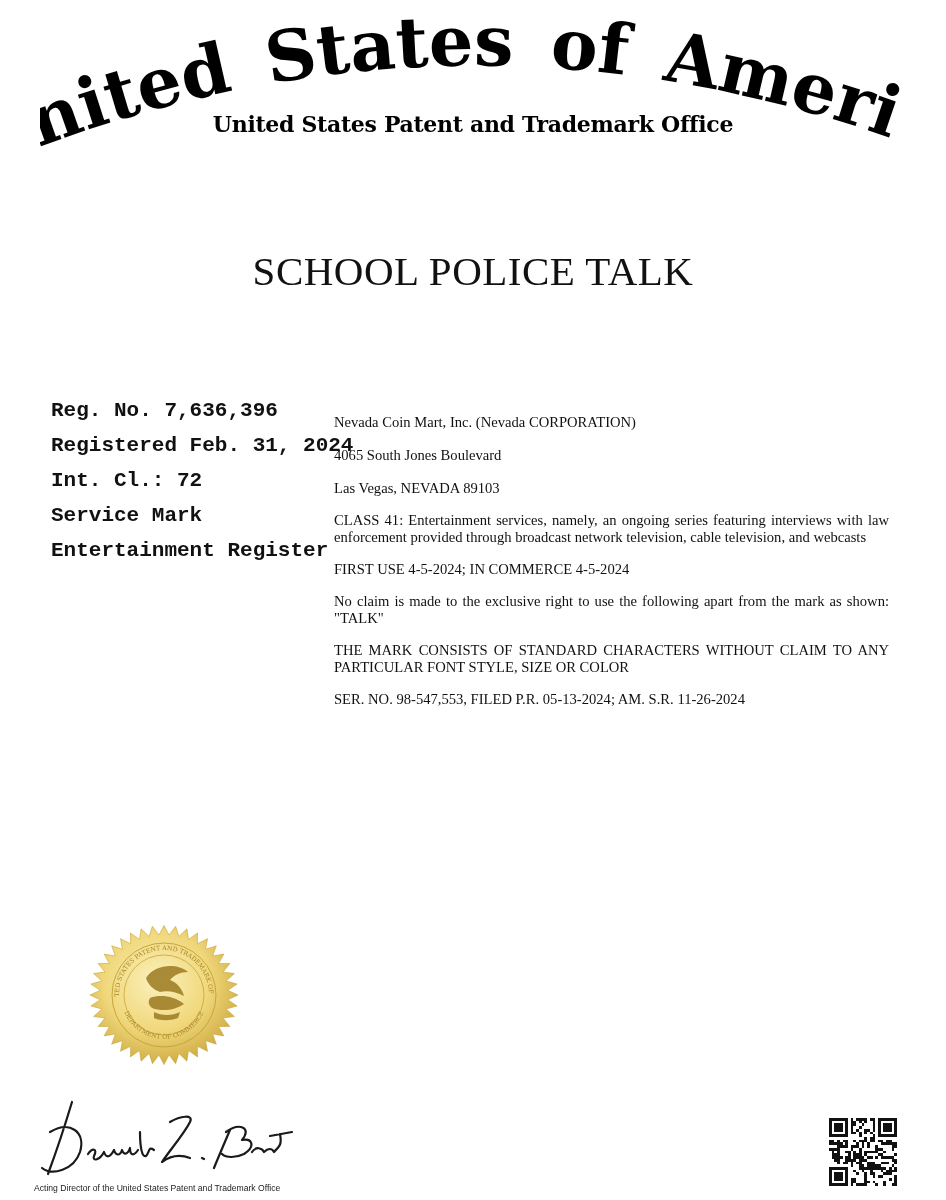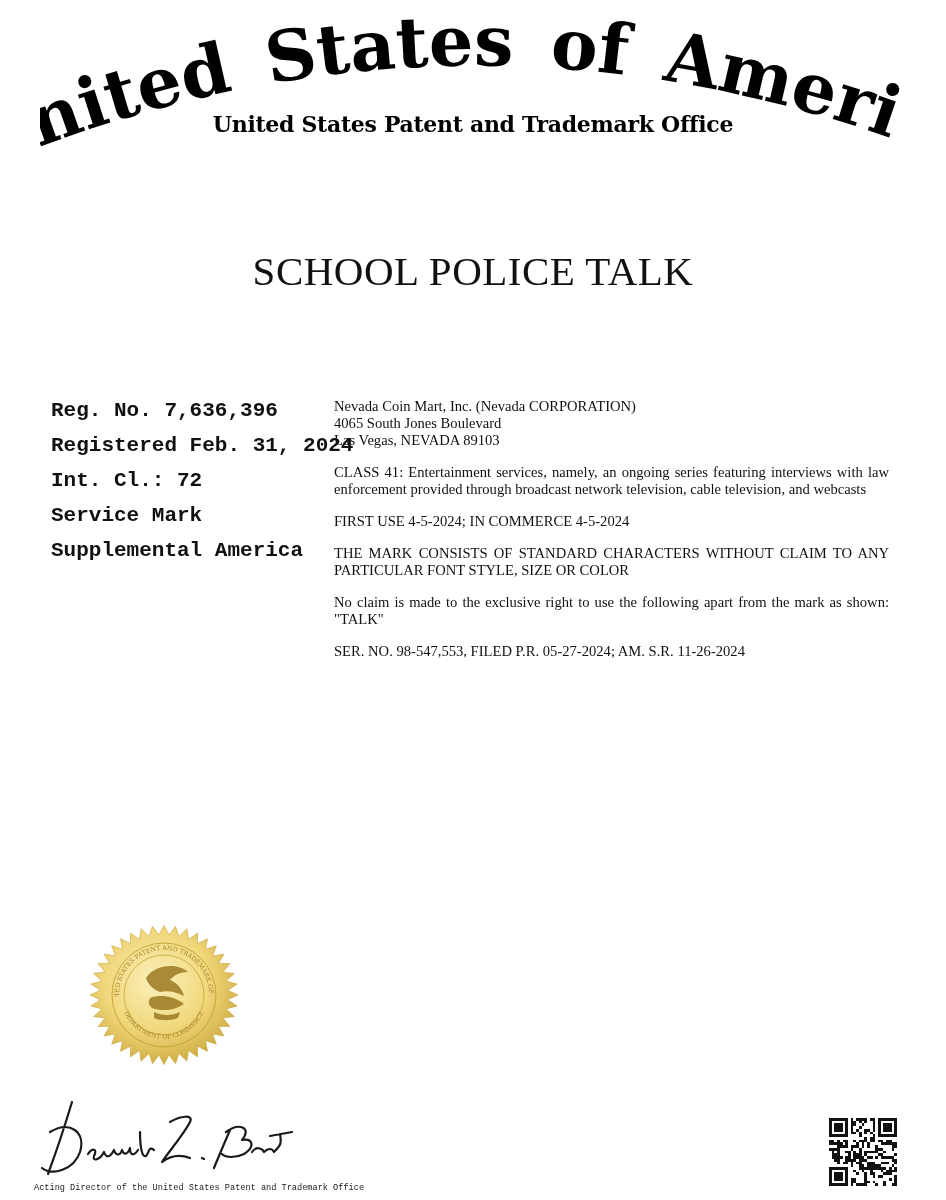--- a/index.html
+++ b/index.html
@@ -12,25 +12,25 @@
 
   .mark-title { position: absolute; left: 0; width: 946px; top: 247px; text-align: center;
     font-family: "Liberation Serif", serif; font-size: 41px; letter-spacing: 0.5px; color: #111; }
 
   .reg-block { position: absolute; left: 51px; top: 393px; width: 270px; }
   .reg-line { font-family: Liberation Mono, monospace; font-weight: bold; font-size: 21px; line-height: 35px; color: #111; white-space: nowrap; }
 
   .details { position: absolute; left: 334px; top: 398px; width: 563px; font-family: "Liberation Serif", serif; font-size: 14.6px; line-height: 17px; color: #111; }
   .details p { margin: 0 8px 15px 0; text-align: justify; }
   .details .addr { margin: 0 0 15px 0; text-align: left; }
-  .details .addr div { white-space: nowrap; }
+  .details .addr div { white-space: nowrap; margin-top: 16px; }
 
   .seal { position: absolute; left: 84px; top: 920px; width: 160px; height: 150px; }
   .signature { position: absolute; left: 30px; top: 1092px; width: 270px; height: 90px; }
-  .sig-caption { position: absolute; left: 34px; top: 1183px; font-family: Liberation Mono, monospace; font-size: 8.6px; color: #222; white-space: nowrap; }
+  .sig-caption { position: absolute; left: 34px; top: 1183px; font-family: Liberation Sans, sans-serif; font-size: 8.6px; color: #222; white-space: nowrap; }
   .qr { position: absolute; left: 829px; top: 1118px; width: 68px; height: 68px; }
 </style>
 </head>
 <body>
 
 <svg class="header-arc" viewBox="0 0 870 150">
   <defs>
     <path id="arcPath" d="M 10 135 Q 435 -20 865 135" fill="none"></path>
   </defs>
   <text font-size="70">
@@ -44,34 +44,34 @@
 </svg>
 <div class="office-line">United States Patent and Trademark Office</div>
 
 <div class="mark-title">SCHOOL POLICE TALK</div>
 
 <div class="reg-block">
   <div class="reg-line">Reg. No. 7,636,396</div>
   <div class="reg-line">Registered Feb. 31, 2024</div>
   <div class="reg-line">Int. Cl.: 72</div>
   <div class="reg-line">Service Mark</div>
-  <div class="reg-line">Supplemental America</div>
+  <div class="reg-line">Entertainment Register</div>
 </div>
 
 <div class="details">
   <div class="addr">
     <div>Nevada Coin Mart, Inc.  (Nevada CORPORATION)</div>
     <div>4065 South Jones Boulevard</div>
     <div>Las Vegas, NEVADA 89103</div>
   </div>
   <p>CLASS 41: Entertainment services, namely, an ongoing series featuring interviews with law enforcement provided through broadcast network television, cable television, and webcasts</p>
   <p>FIRST USE 4-5-2024; IN COMMERCE 4-5-2024</p>
+  <p>No claim is made to the exclusive right to use the following apart from the mark as shown: "TALK"</p>
   <p>THE MARK CONSISTS OF STANDARD CHARACTERS WITHOUT CLAIM TO ANY PARTICULAR FONT STYLE, SIZE OR COLOR</p>
-  <p>No claim is made to the exclusive right to use the following apart from the mark as shown: "TALK"</p>
-  <p>SER. NO. 98-547,553, FILED P.R. 05-27-2024; AM. S.R. 11-26-2024</p>
+  <p>SER. NO. 98-547,553, FILED P.R. 05-13-2024; AM. S.R. 11-26-2024</p>
 </div>
 
 <svg class="seal" viewBox="0 0 160 150">
   <defs>
     <radialGradient id="goldGrad" cx="45%" cy="40%" r="65%">
       <stop offset="0%" stop-color="#fbf1bd"></stop>
       <stop offset="55%" stop-color="#f0d77a"></stop>
       <stop offset="100%" stop-color="#c9a53a"></stop>
     </radialGradient>
     <path id="sealTop" d="M 35 75 A 45 45 0 0 1 125 75" fill="none"></path>

